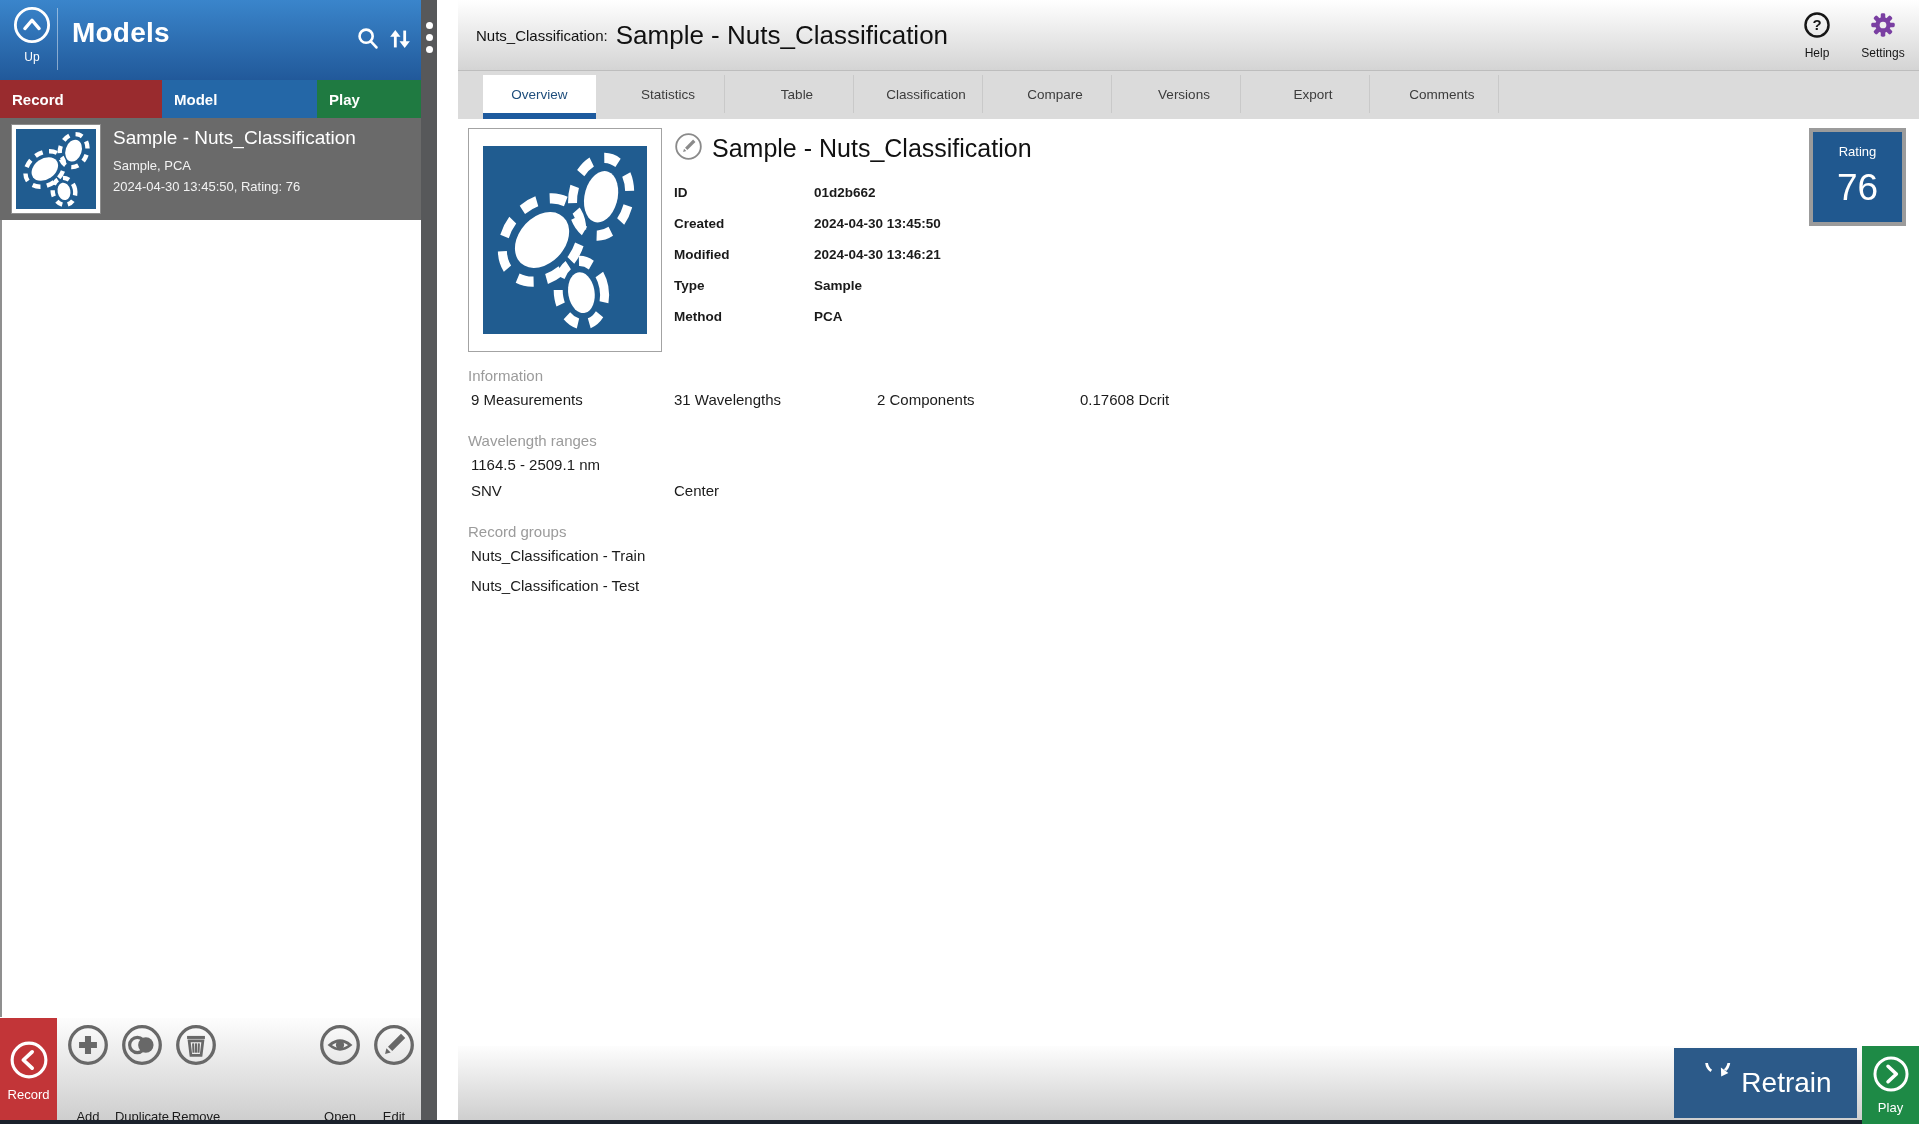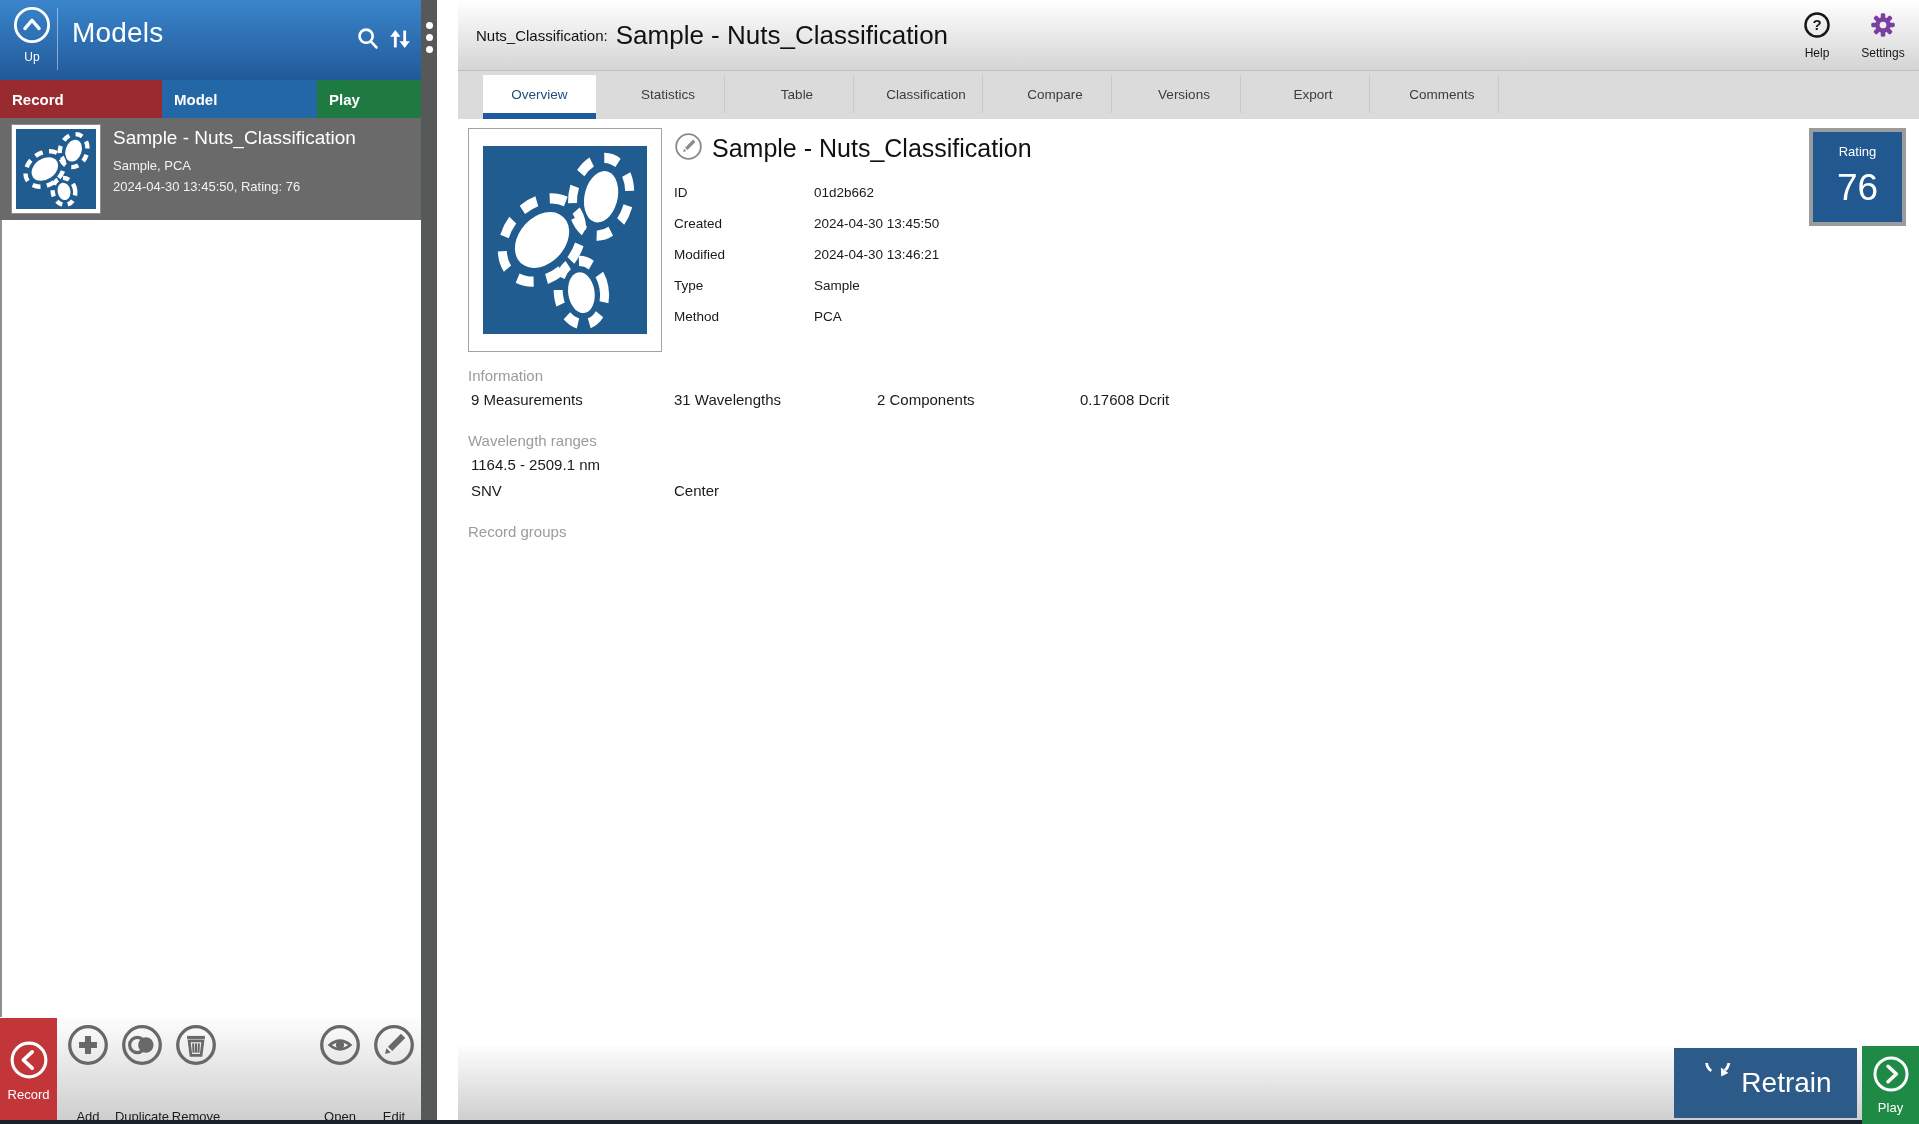--- a/index.html
+++ b/index.html
@@ -9,21 +9,21 @@
     -webkit-font-smoothing:antialiased;
   }
   .app{position:absolute;inset:0;}
 
   
   .sidebar{position:absolute;left:0;top:0;width:421px;height:1124px;display:flex;flex-direction:column;}
   .sb-header{flex:0 0 80px;background:linear-gradient(#3a85cb,#21599a);position:relative;}
   .up-btn{position:absolute;left:8px;top:6px;width:48px;height:68px;display:flex;flex-direction:column;align-items:center;cursor:pointer;}
   .up-btn .lbl{color:#fff;font-size:12px;margin-top:2px;}
   .sb-header-divider{position:absolute;left:57px;top:8px;width:1px;height:62px;background:rgba(255,255,255,.45);}
-  .sb-title{position:absolute;left:72px;top:17px;color:#fff;font-size:28px;font-weight:400;letter-spacing:.2px;}
+  .sb-title{position:absolute;left:72px;top:17px;color:#fff;font-size:28px;font-weight:700;letter-spacing:.2px;}
   .sb-header-icons{position:absolute;right:6px;top:24px;display:flex;gap:2px;}
   .sb-header-icons .icobtn{width:30px;height:30px;display:flex;align-items:center;justify-content:center;cursor:pointer;}
 
   .sb-tabs{flex:0 0 38px;display:flex;}
   .sb-tab{display:flex;align-items:center;padding-left:12px;color:#fff;font-size:15px;font-weight:700;cursor:pointer;}
   .sb-tab.record{width:150px;background:#992b2e;}
   .sb-tab.model{width:143px;background:#2467a7;}
   .sb-tab.play{flex:1;background:#1f7a41;}
 
   .sb-item-block{flex:0 0 102px;background:#6a6a6a;}
@@ -65,21 +65,21 @@
   .tab.active .tlbl{background:#ffffff;color:#1f4e7c;border-right:none;}
   .tab.active .tbar{background:#1d5a9e;}
 
   .content{flex:1;background:#fff;position:relative;padding:7px 0 0 10px;}
   .top-row{display:flex;margin-top:2px;}
   .thumb-box{width:192px;height:222px;border:1px solid #a3a3a3;background:#fff;display:flex;align-items:center;justify-content:center;flex:0 0 auto;}
   .details{margin-left:12px;padding-top:4px;}
   .title-row{display:flex;align-items:center;}
   .ov-title{font-size:25px;color:#111;font-weight:400;margin-left:9px;}
   .fields{margin-top:12px;}
-  .frow{display:flex;height:31px;align-items:center;}
+  .frow{display:flex;height:31px;align-items:center;font-weight:bold;}
   .flabel{width:140px;font-size:13.5px;color:#1a1a1a;}
   .fvalue{font-size:13.5px;color:#1a1a1a;}
 
   .rating-box{position:absolute;top:9px;right:13px;width:89px;height:90px;background:#20588f;border:4px solid #9b9b9b;text-align:center;}
   .rating-box .rlbl{color:#fff;font-size:13px;margin-top:12px;}
   .rating-box .rval{color:#fff;font-size:37px;margin-top:8px;}
 
   .section-h{font-size:15px;color:#9b9b9b;margin:15px 0 7px 0;}
   .cells{display:flex;}
   .cell{width:200px;font-size:15px;color:#1b1b1b;height:26px;padding-left:3px;}
@@ -382,20 +382,24 @@
       <div class="cells">
         <span class="cell">1164.5 - 2509.1 nm</span>
       </div>
 
       <div class="cells">
         <span class="cell">SNV</span>
         <span class="cell">Center</span>
       </div>
 
       <div class="section-h">Record groups</div>
+      <div class="stack">
+        <div class="scell">Nuts_Classification - Train</div>
+        <div class="scell">Nuts_Classification - Test</div>
+      </div>
 
     </section>
 
     <footer class="main-toolbar">
       <div class="retrain-btn">
         <span>
           <svg width="34" height="34" viewBox="0 0 32 32">
             <path d="M11.56 7.48 A10.5 10.5 0 1 1 22.02 8.4" fill="none" stroke="#fff" stroke-width="2.6"></path>
             <polygon points="19.5,3.2 28.6,9.6 20.3,13.6" fill="#2c5a89"></polygon>
             <polygon points="20.6,4.2 27.6,9.4 20.9,12.6" fill="#fff"></polygon>

